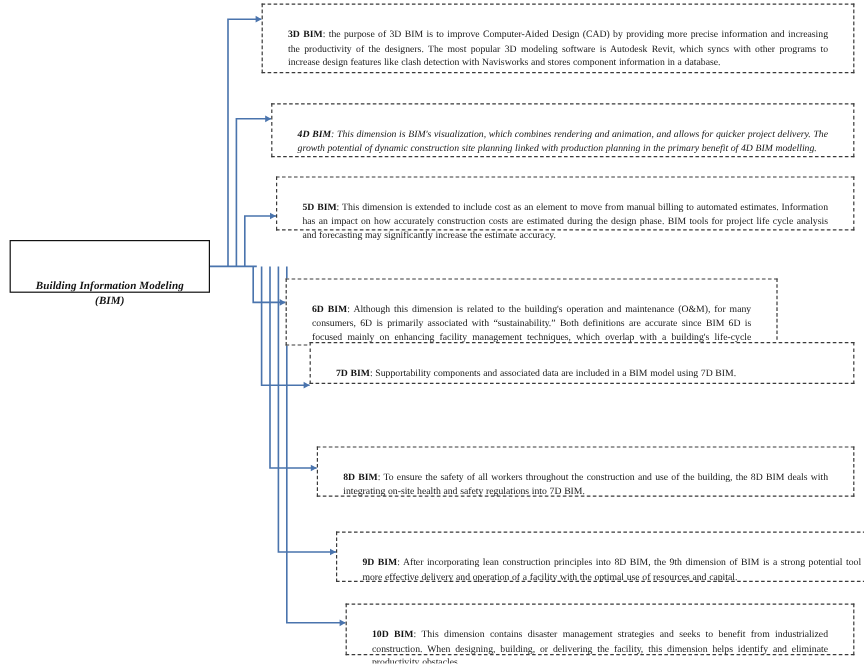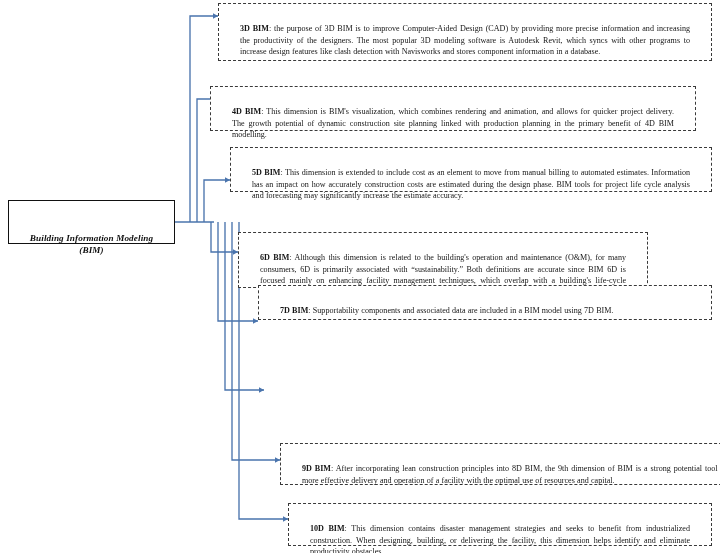--- a/index.html
+++ b/index.html
@@ -118,21 +118,21 @@
       <span>(BIM)</span>
     </div>
   </div>
 
   <div class="dim-box" style="left:218px; top:3px; width:494px; height:58px;">
     <p class="dim-text">
       <span class="lead">3D BIM</span><span class="lead-sep">:</span><span> the purpose of 3D BIM is to improve Computer-Aided Design (CAD) by providing more precise information and increasing the productivity of the designers. The most popular 3D modeling software is Autodesk Revit, which syncs with other programs to increase design features like clash detection with Navisworks and stores component information in a database.</span>
     </p>
   </div>
 
-  <div class="dim-box" style="left:210px; top:86px; width:486px; height:45px;">
+  <div class="dim-box" style="left:226px; top:86px; width:486px; height:45px;font-style:italic;">
     <p class="dim-text">
       <span class="lead">4D BIM</span><span class="lead-sep">:</span><span> This dimension is BIM's visualization, which combines rendering and animation, and allows for quicker project delivery. The growth potential of dynamic construction site planning linked with production planning in the primary benefit of 4D BIM modelling.</span>
     </p>
   </div>
 
   <div class="dim-box" style="left:230px; top:147px; width:482px; height:45px;">
     <p class="dim-text">
       <span class="lead">5D BIM</span><span class="lead-sep">:</span><span> This dimension is extended to include cost as an element to move from manual billing to automated estimates. Information has an impact on how accurately construction costs are estimated during the design phase. BIM tools for project life cycle analysis and forecasting may significantly increase the estimate accuracy.</span>
     </p>
   </div>
@@ -142,20 +142,25 @@
       <span class="lead">6D BIM</span><span class="lead-sep">:</span><span> Although this dimension is related to the building's operation and maintenance (O&amp;M), for many consumers, 6D is primarily associated with “sustainability.” Both definitions are accurate since BIM 6D is focused mainly on enhancing facility management techniques, which overlap with a building's life-cycle performance and contribute to sustainability.</span>
     </p>
   </div>
 
   <div class="dim-box" style="left:258px; top:285px; width:454px; height:35px;">
     <p class="dim-text">
       <span class="lead">7D BIM</span><span class="lead-sep">:</span><span> Supportability components and associated data are included in a BIM model using 7D BIM.</span>
     </p>
   </div>
 
+  <div class="dim-box" style="left:264px; top:372px; width:448px; height:42px;">
+    <p class="dim-text">
+      <span class="lead">8D BIM</span><span class="lead-sep">:</span><span> To ensure the safety of all workers throughout the construction and use of the building, the 8D BIM deals with integrating on-site health and safety regulations into 7D BIM.</span>
+    </p>
+  </div>
 
   <div class="dim-box" style="left:280px; top:443px; width:472px; height:42px;">
     <p class="dim-text">
       <span class="lead">9D BIM</span><span class="lead-sep">:</span><span> After incorporating lean construction principles into 8D BIM, the 9th dimension of BIM is a strong potential tool for more effective delivery and operation of a facility with the optimal use of resources and capital.</span>
     </p>
   </div>
 
   <div class="dim-box" style="left:288px; top:503px; width:424px; height:43px;">
     <p class="dim-text">
       <span class="lead">10D BIM</span><span class="lead-sep">:</span><span> This dimension contains disaster management strategies and seeks to benefit from industrialized construction. When designing, building, or delivering the facility, this dimension helps identify and eliminate productivity obstacles.</span>

